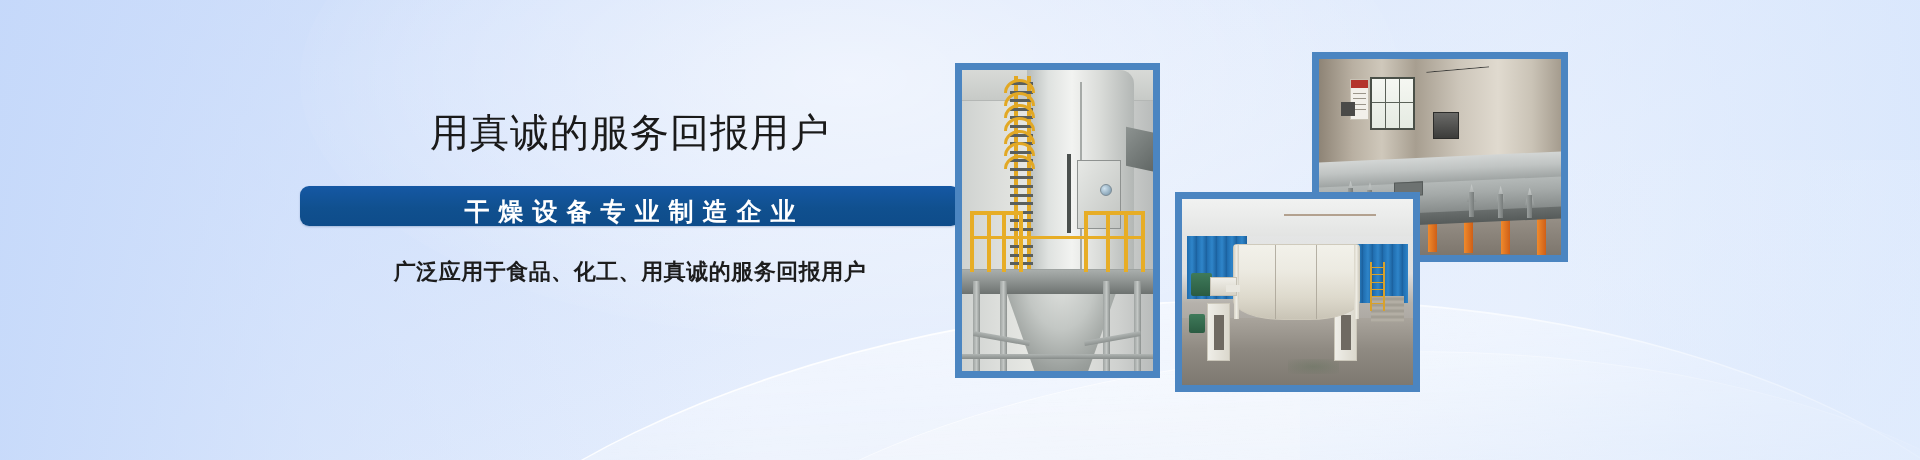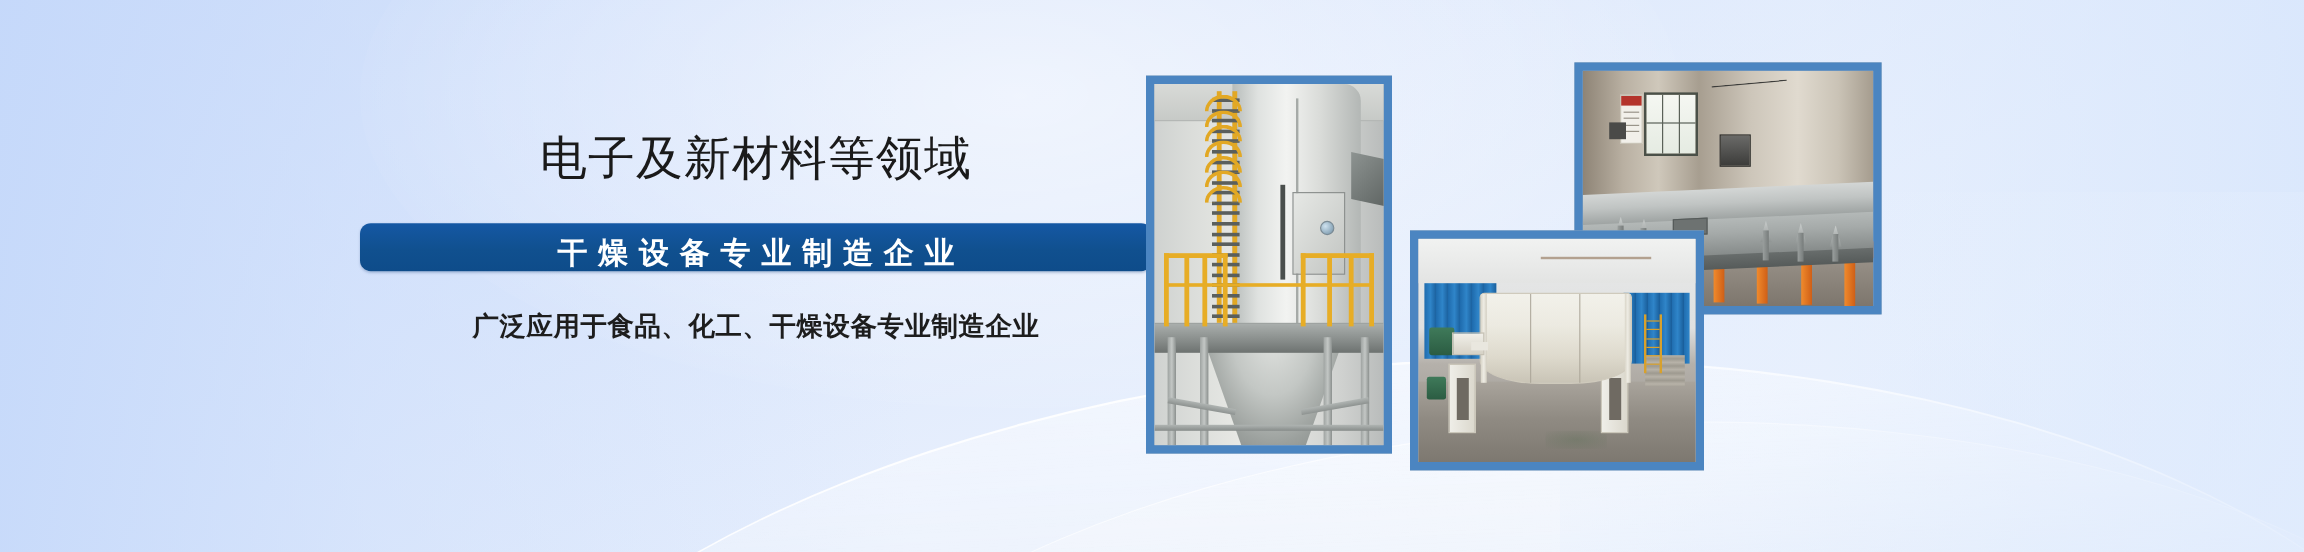--- a/index.html
+++ b/index.html
@@ -433,23 +433,23 @@
 
   <div class="bg-base"></div>
   <div class="bg-left-wash"></div>
   <div class="bg-right-wash"></div>
   <div class="bg-top-glow"></div>
   <div class="bg-swoosh"></div>
   <div class="bg-swoosh-2"></div>
   <div class="bg-corner-fade"></div>
 
   <div class="text-block">
-    <h1 class="headline">电子及新材料等领域</h1>
+    <h1 class="headline">用真诚的服务回报用户</h1>
     <div class="ribbon">干燥设备专业制造企业</div>
-    <p class="subline">广泛应用于食品、化工、干燥设备专业制造企业</p>
+    <p class="subline">广泛应用于食品、化工、用真诚的服务回报用户</p>
   </div>
 
   <div class="photo" id="photo-spray-tower">
     <div class="inner">
       <div class="p1-room"></div>
       <div class="p1-ceiling"></div>
       <div class="p1-tower"></div>
       <div class="p1-tower-seam"></div>
       <div class="p1-duct"></div>
       <div class="p1-hatch"></div>

